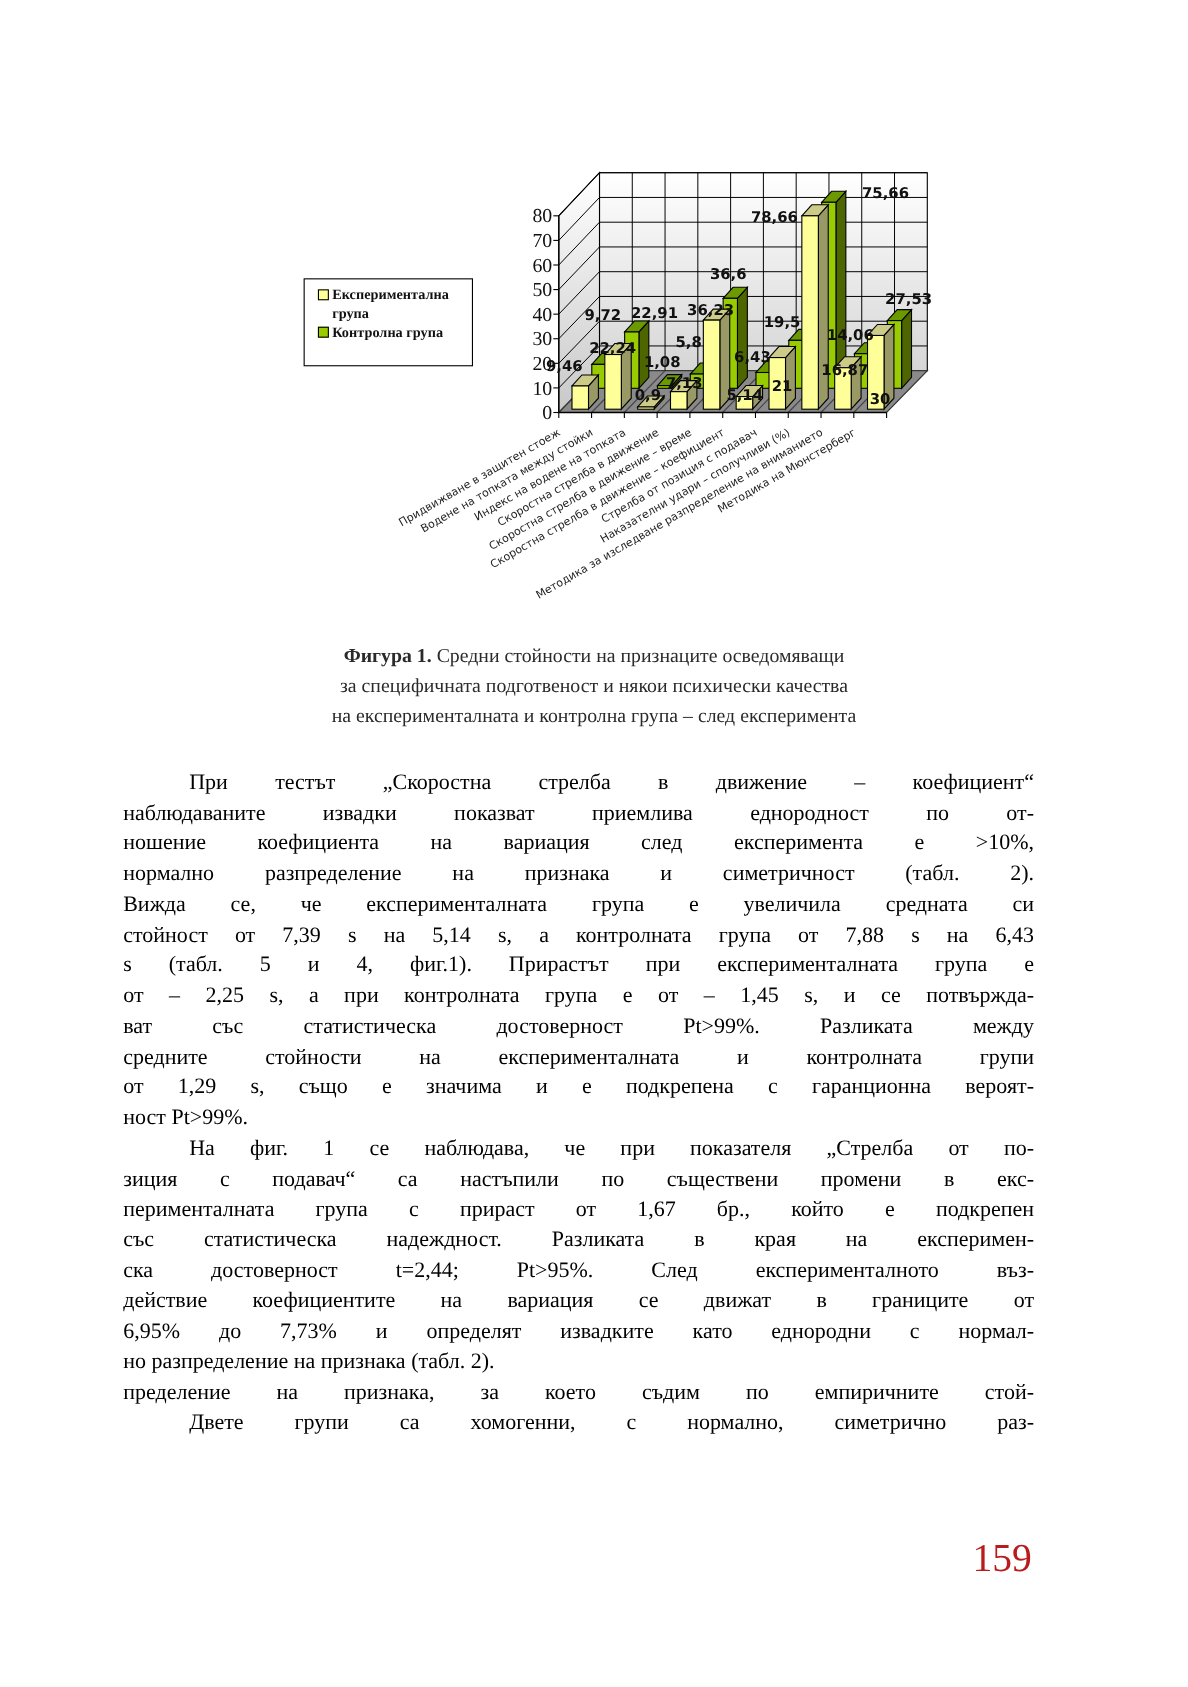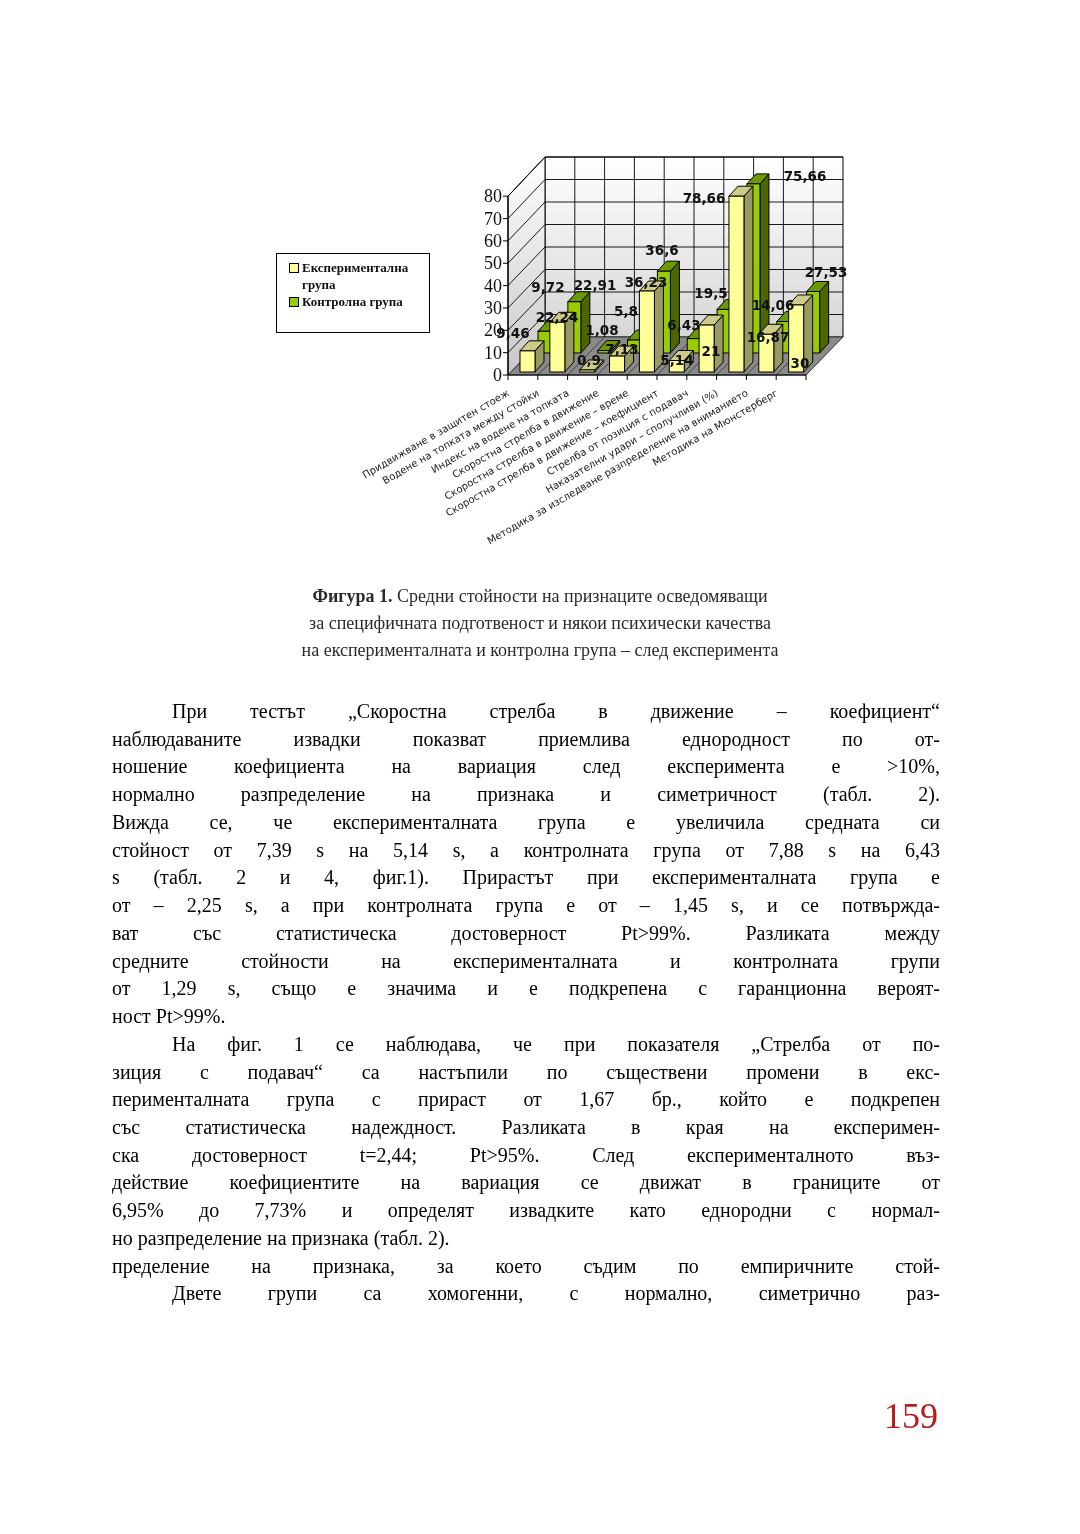--- a/index.html
+++ b/index.html
@@ -270,21 +270,21 @@
 </div>
 
 <div class="body-text" id="body-text">
     <div>
       <span class="line indent"><span>При тестът „Скоростна стрелба в движение – коефициент“</span></span>
       <span class="line"><span>наблюдаваните извадки показват приемлива еднородност по от-</span></span>
       <span class="line"><span>ношение коефициента на вариация след експеримента е &gt;10%,</span></span>
       <span class="line"><span>нормално разпределение на признака и симетричност (</span><span class="it">табл. 2</span><span>).</span></span>
       <span class="line"><span>Вижда се, че експерименталната група е увеличила средната си</span></span>
       <span class="line"><span>стойност от 7,39 s на 5,14 s, а контролната група от 7,88 s на 6,43</span></span>
-      <span class="line"><span>s </span><span class="it">(табл. 2 и 4, фиг.1).</span><span> Прирастът при експерименталната група е</span></span>
+      <span class="line"><span>s </span><span class="it">(табл. 5 и 4, фиг.1).</span><span> Прирастът при експерименталната група е</span></span>
       <span class="line"><span>от – 2,25 s, а при контролната група е от – 1,45 s, и се потвържда-</span></span>
       <span class="line"><span>ват със статистическа достоверност Pt&gt;99%. Разликата между</span></span>
       <span class="line"><span>средните стойности на експерименталната и контролната групи</span></span>
       <span class="line"><span>от 1,29 s, също е значима и е подкрепена с гаранционна вероят-</span></span>
       <span class="line last"><span>ност Pt&gt;99%.</span></span>
     </div>
     <div>
       <span class="line indent"><span>На фиг. 1 се наблюдава, че при показателя „Стрелба от по-</span></span>
       <span class="line"><span>зиция с подавач“ са настъпили по съществени промени в екс-</span></span>
       <span class="line"><span>перименталната група с прираст от 1,67 бр., който е подкрепен</span></span>

